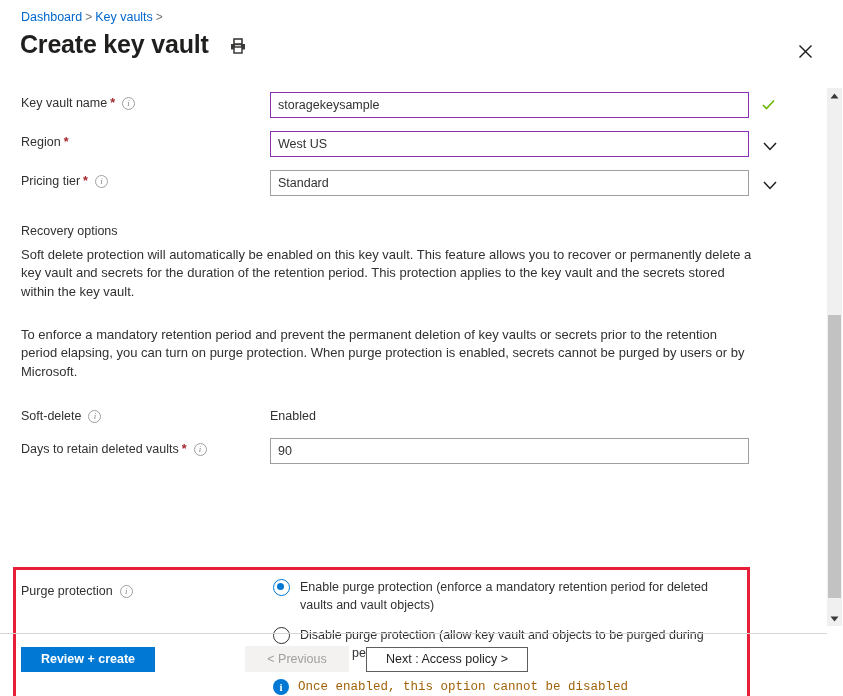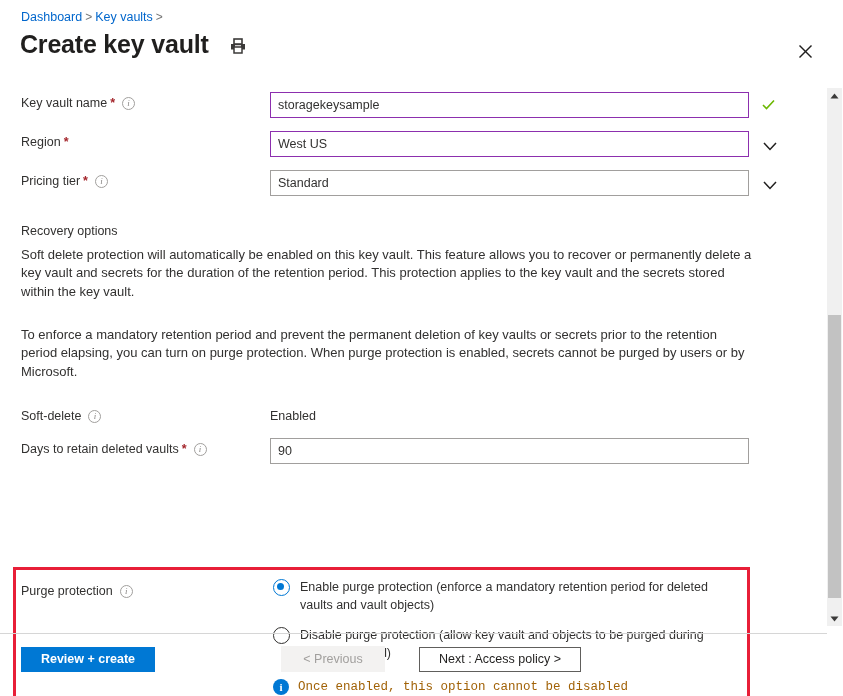--- a/index.html
+++ b/index.html
@@ -180,26 +180,26 @@
     cursor: pointer; border: 1px solid transparent;
     padding: 0 14px; white-space: nowrap;
   }
   .btn-primary {
     background: #0078d4; color: #fff; font-weight: bold;
     width: 134px; padding: 0;
   }
   .btn-disabled {
     background: #f3f2f1; color: #a19f9d;
     width: 104px; padding: 12px; cursor: default;
-    margin-left: 109px;
+    margin-left: 73px;
   }
   .btn-secondary {
     background: #fff; color: #201f1e;
     border: 1px solid #605e5c; width: 162px;
-    padding: 4px; margin-left: 17px; font-weight: normal;
+    padding: 4px; font-weight: normal;
   }
 </style>
 </head>
 <body>
 
 <div class="breadcrumb">
   <span class="crumb">Dashboard</span>
   <span class="crumb-sep">&gt;</span>
   <span class="crumb">Key vaults</span>
   <span class="crumb-sep">&gt;</span>

